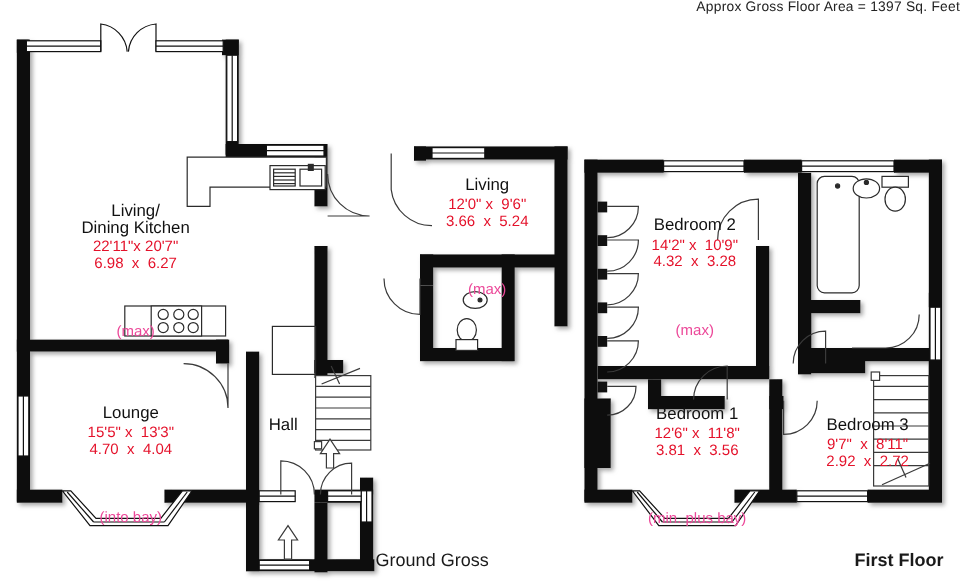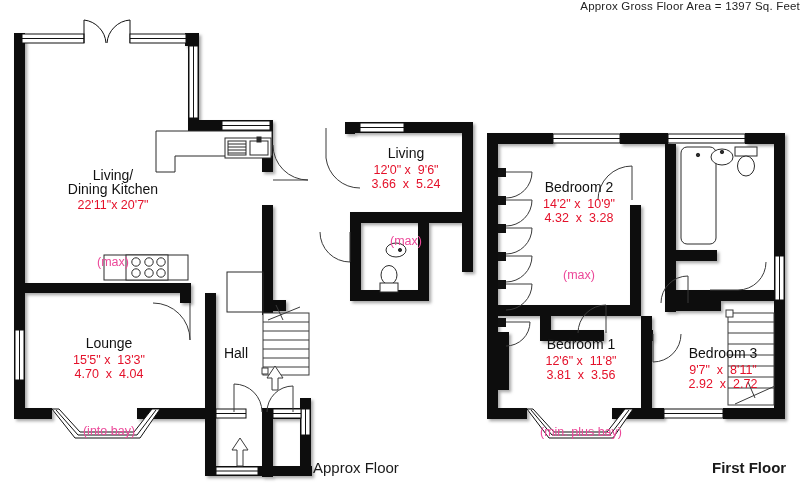--- a/index.html
+++ b/index.html
@@ -370,20 +370,21 @@
 
         <path d="M655 334 L655 362 A28 28 0 0 0 683 334" transform="translate(-2,0)"></path>
       </g>
     </g>
   </svg>
 
   <div class="room" style="left:48px; top:168px; width:130px;">
     <span class="rname">Living/</span>
     <span class="rname" style="margin-top:-3px;">Dining Kitchen</span>
     <span class="rdim">22'11"x 20'7"</span>
+    <span class="rdim">6.98  x  6.27</span>
     <span class="rnote">(max)</span>
   </div>
 
   <div class="room" style="left:348px; top:146px; width:116px;">
     <span class="rname">Living</span>
     <span class="rdim">12'0" x  9'6"</span>
     <span class="rdim">3.66  x  5.24</span>
     <span class="rnote">(max)</span>
   </div>
 
@@ -411,17 +412,17 @@
     <span class="rdim">3.81  x  3.56</span>
     <span class="rnote">(min. plus bay)</span>
   </div>
 
   <div class="room" style="left:662px; top:346px; width:122px;">
     <span class="rname">Bedroom 3</span>
     <span class="rdim">9'7"  x  8'11"</span>
     <span class="rdim">2.92  x  2.72</span>
   </div>
 
-  <div class="floor-caption" style="left:313px; top:459px;">Approx Floor</div>
+  <div class="floor-caption" style="left:313px; top:459px;">Ground Gross</div>
 
   <div class="floor-caption" style="left:712px; top:459px;font-weight:bold;">First Floor</div>
 
 </div>
 
 </body></html>

